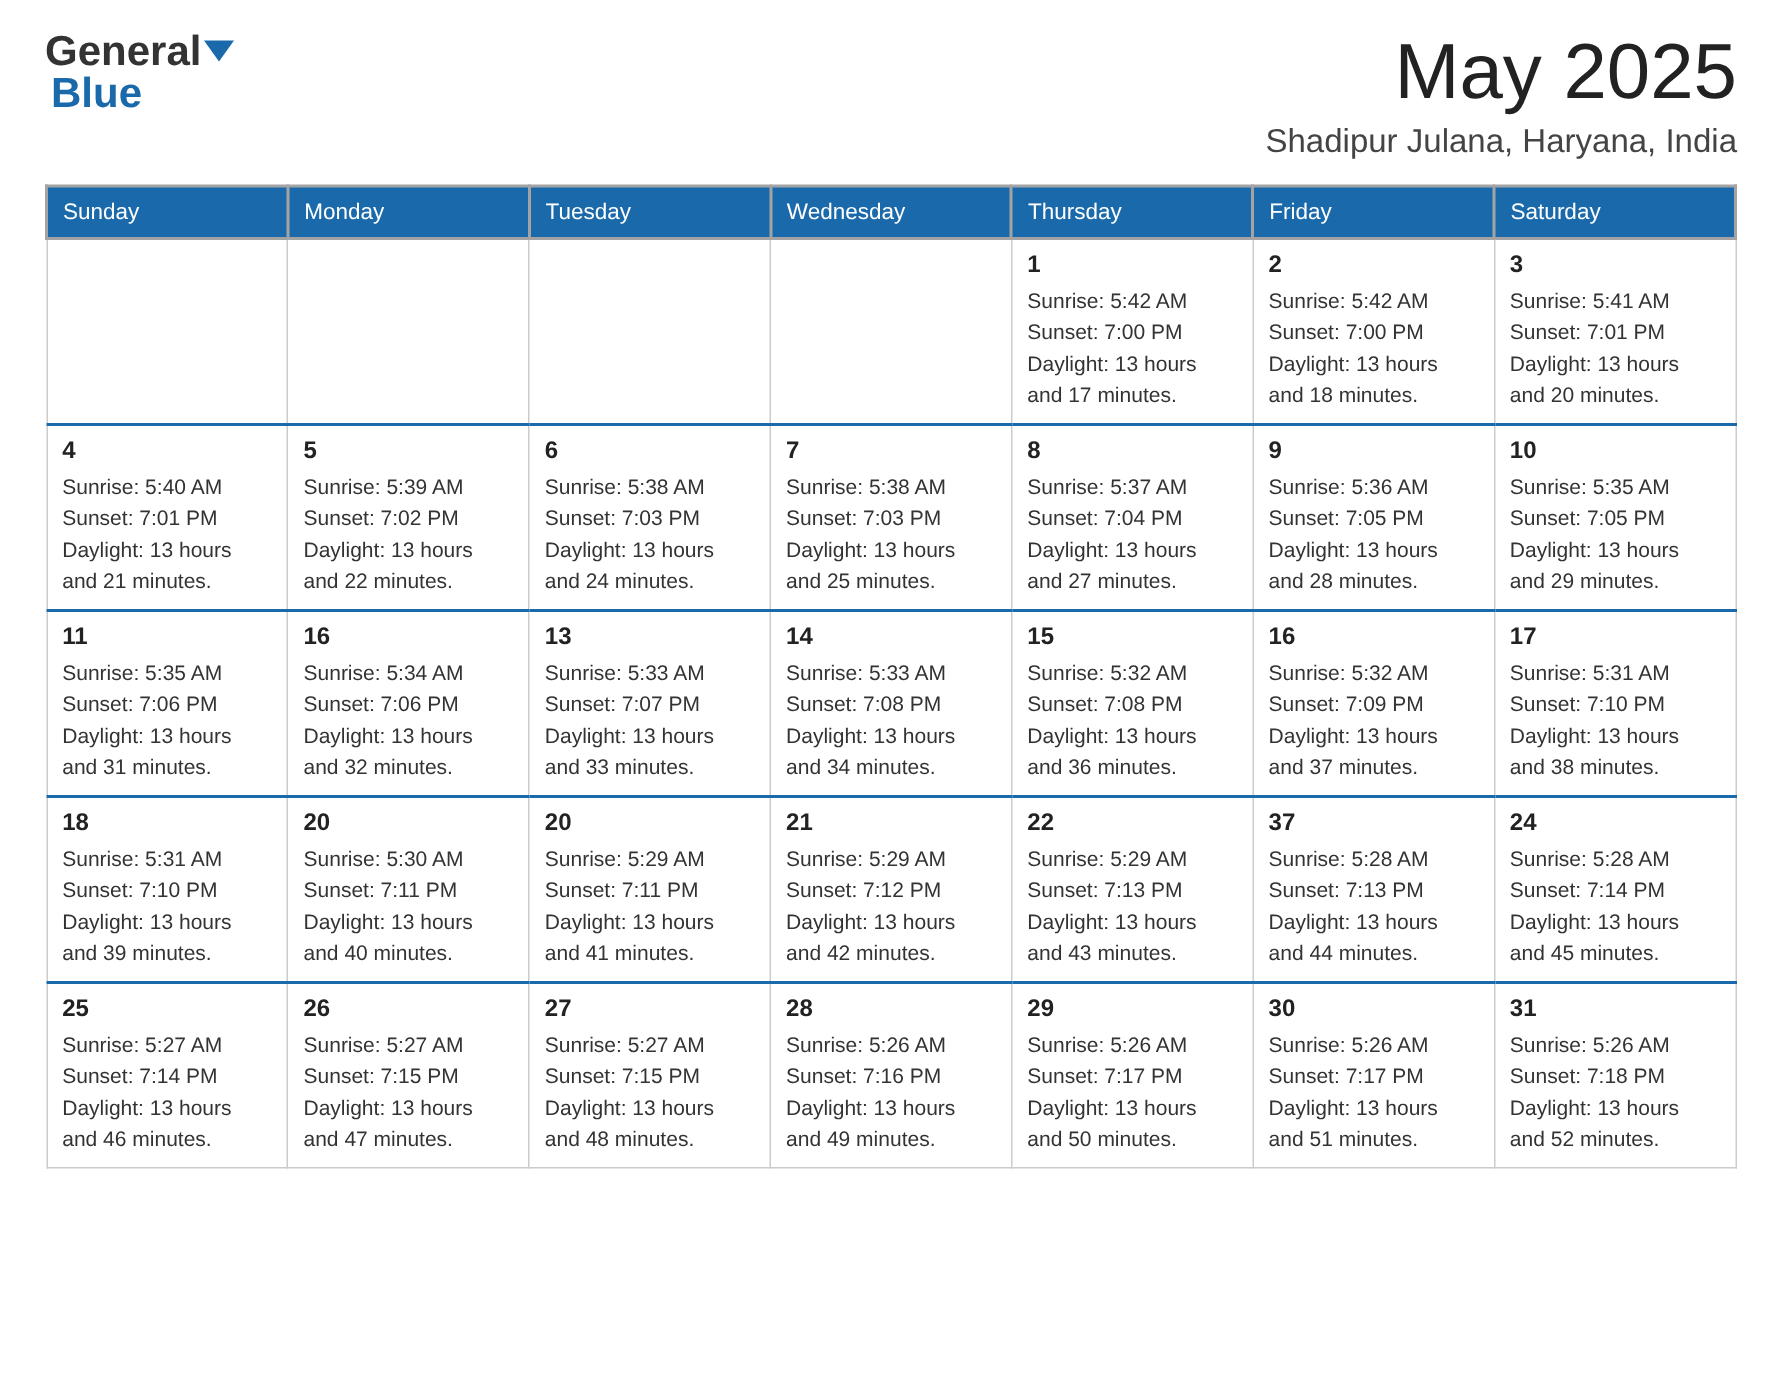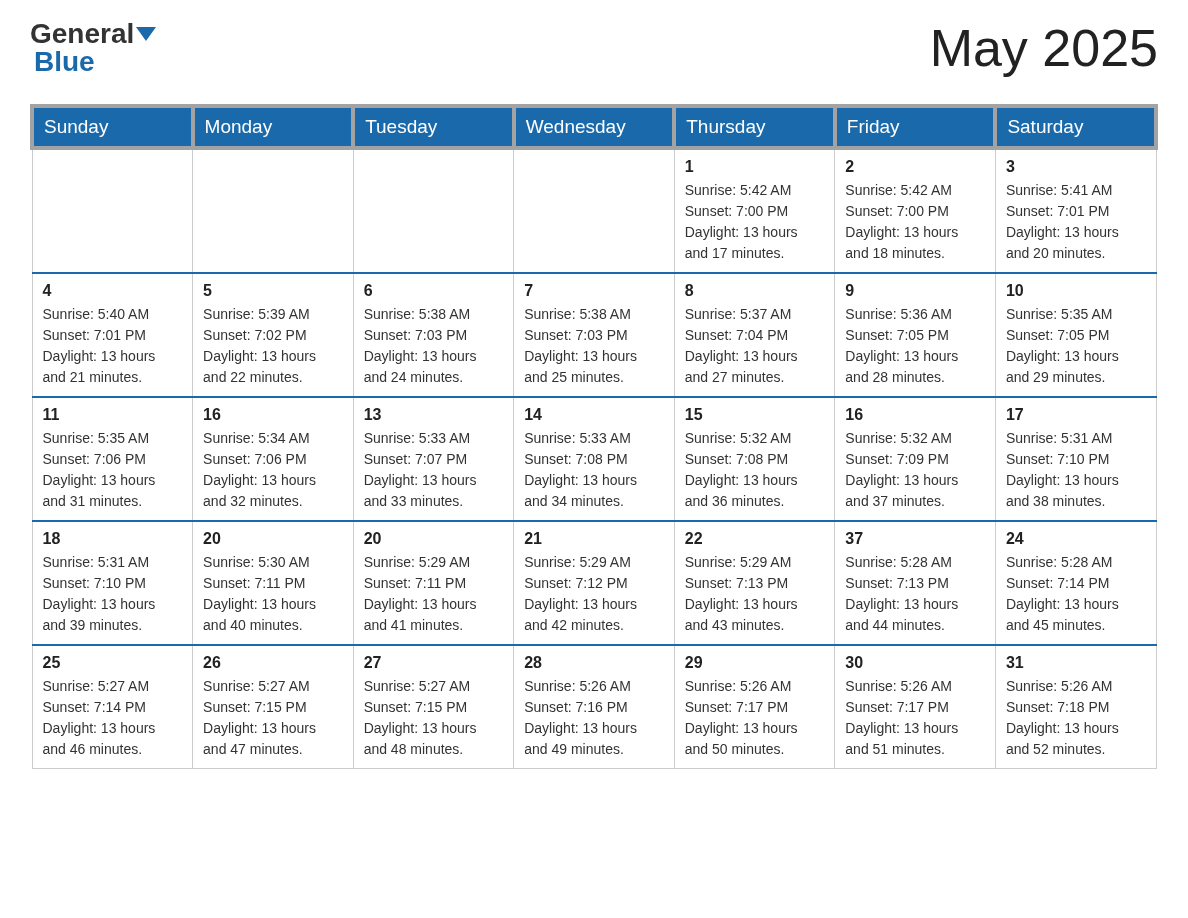--- a/index.html
+++ b/index.html
@@ -7,21 +7,21 @@
       font-family: Arial, sans-serif;
       background: #fff;
       padding: 20px 30px;
       width: 1188px;
       min-height: 918px;
     }
     .header {
       display: flex;
       justify-content: space-between;
       align-items: flex-start;
-      margin-bottom: 27px;
+      margin-bottom: 16px;
     }
     .logo {
       display: flex;
       flex-direction: column;
       align-items: flex-start;
     }
     .logo-general {
       font-size: 28px;
       font-weight: bold;
       color: #333;
@@ -64,24 +64,24 @@
     }
     .calendar {
       width: 100%;
       border-collapse: collapse;
       margin-top: 10px;
     }
     .calendar th {
       background-color: #1a6aab;
       color: #fff;
       padding: 8px 10px;
-      font-size: 19px;
+      font-size: 15px;
       font-weight: normal;
       text-align: left;
-      border: 4px solid #a3a3a3;
+      border: 2px solid #a3a3a3;
     }
     .calendar td {
       border: 1px solid #ccc;
       vertical-align: top;
       padding: 8px 10px;
       width: 14.28%;
       min-height: 100px;
     }
     .day-number {
       font-size: 16px;
@@ -110,20 +110,21 @@
     <div class="logo-row">
       <span class="logo-general">General</span>
       <span class="logo-triangle"></span>
     </div>
     <div class="logo-row">
       <span class="logo-blue">Blue</span>
     </div>
   </div>
   <div class="title-section">
     <div class="month-title">May 2025</div>
+    <div class="location">Shadipur Julana, Haryana, India</div>
   </div>
 </div>
 
 <table class="calendar">
   <thead>
     <tr>
     <th>Sunday</th>
         <th>Monday</th>
         <th>Tuesday</th>
         <th>Wednesday</th>

